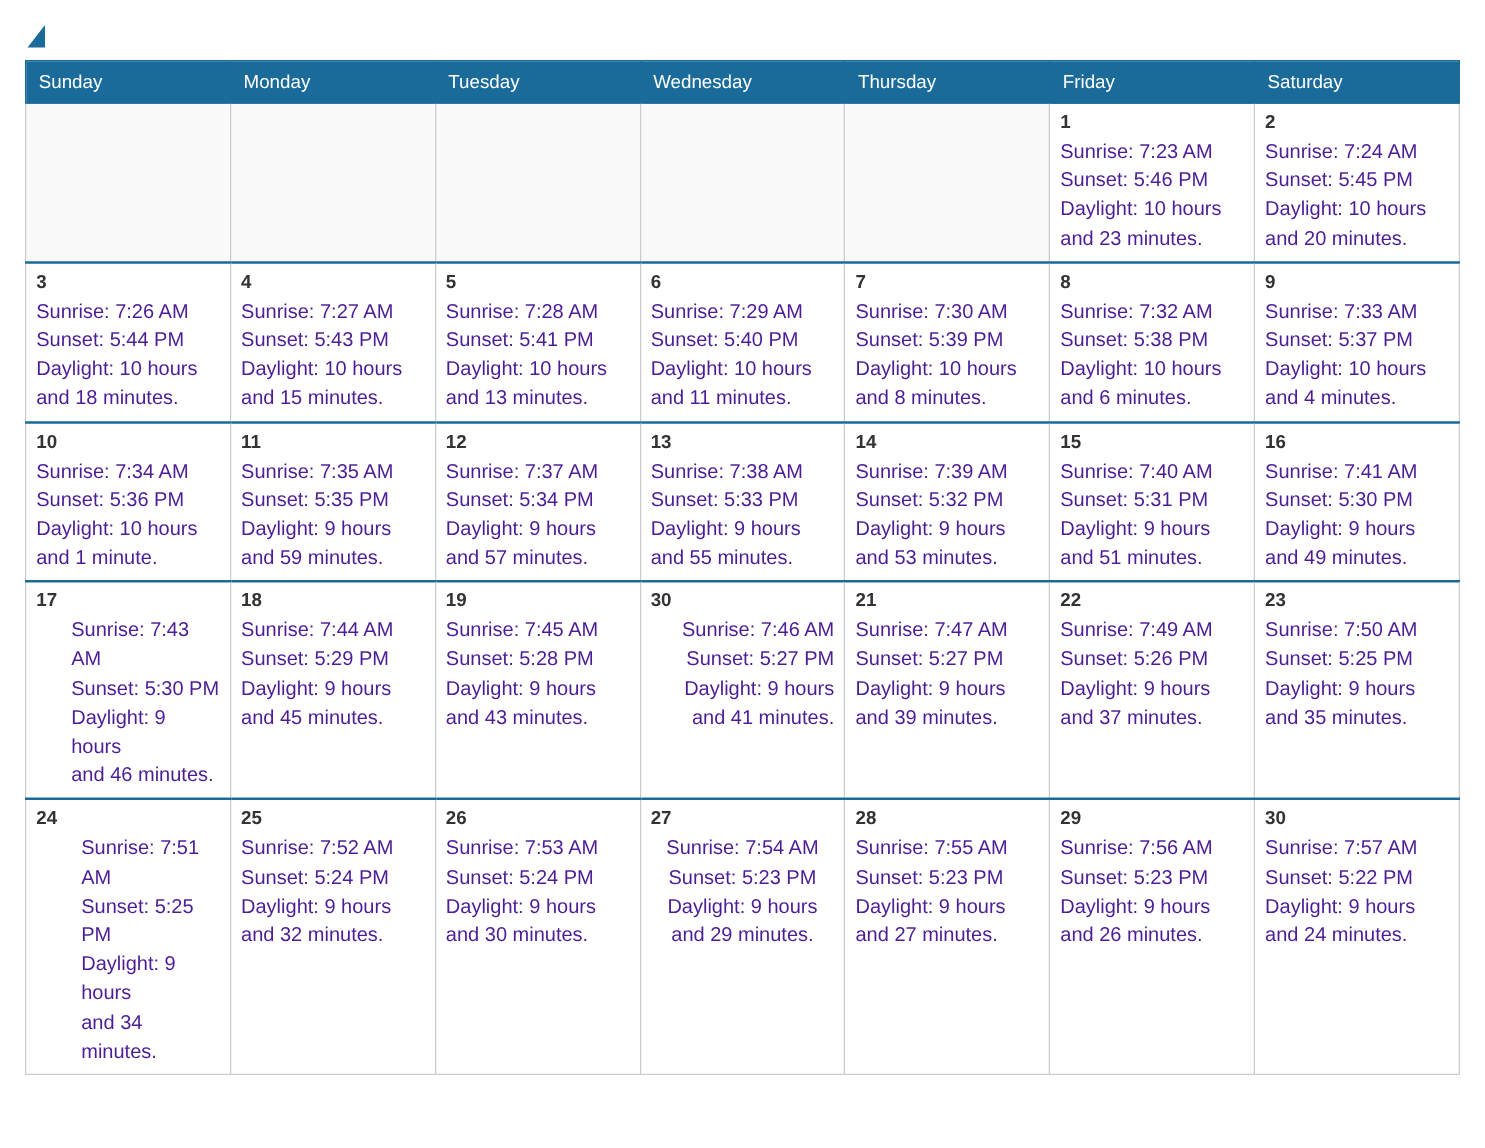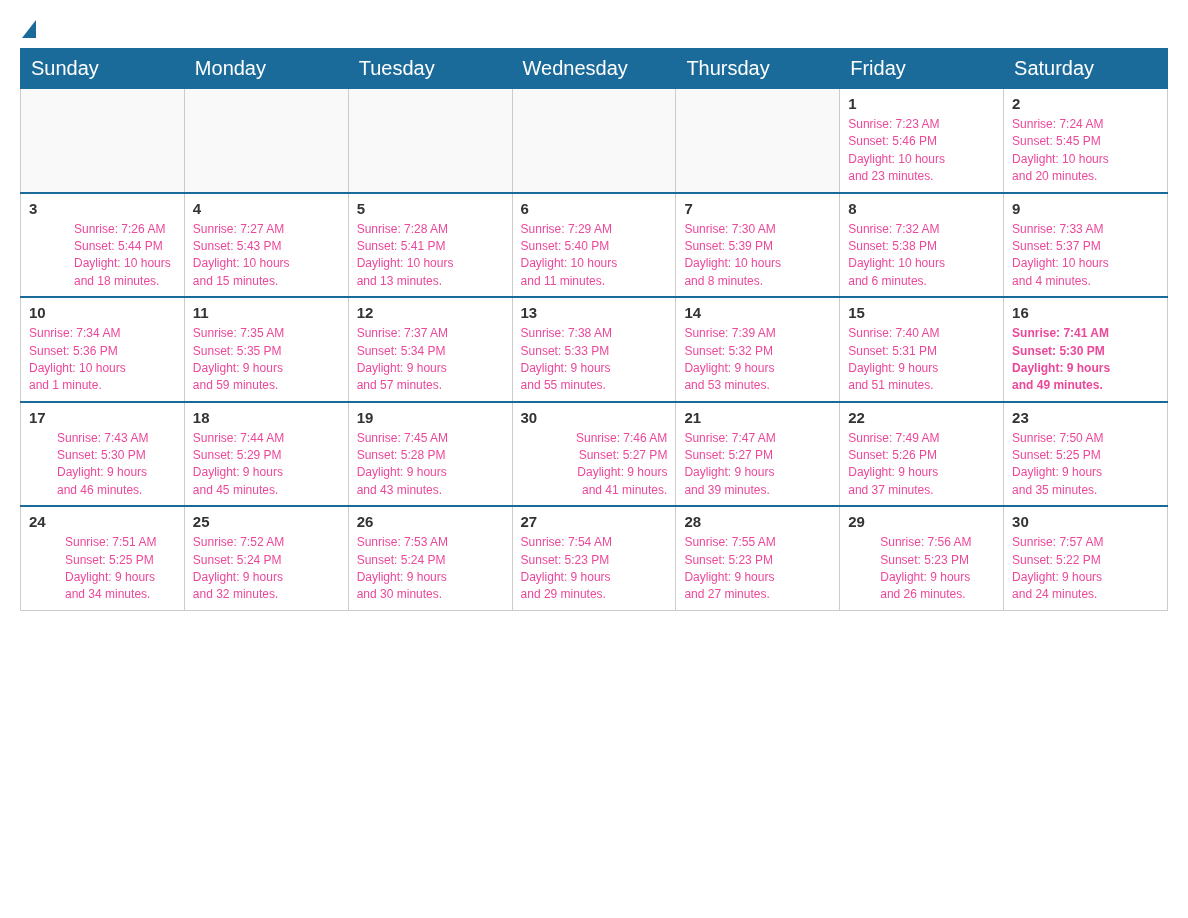--- a/index.html
+++ b/index.html
@@ -59,21 +59,21 @@
     }
     .calendar {
       width: 100%;
       border-collapse: collapse;
       margin-top: 8px;
     }
     .calendar th {
       background-color: #1a6b9a;
       color: #fff;
       padding: 8px 10px;
-      font-size: 20px;
+      font-size: 15px;
       font-weight: normal;
       text-align: left;
       border: 1px solid #1a6b9a;
     }
     .calendar td {
       border: 1px solid #ccc;
       vertical-align: top;
       padding: 6px 8px;
       width: 14.28%;
       min-height: 110px;
@@ -81,22 +81,22 @@
       color: #333;
     }
     .day-num {
       font-size: 15px;
       font-weight: bold;
       color: #333;
       display: block;
       margin-bottom: 4px;
     }
     .day-info {
-      font-size: 12px;
-      color: #ec4899;
+      font-size: 16px;
+      color: #4c1d95;
       line-height: 1.45;
     }
     .empty-cell {
       background: #f9f9f9;
     }
     .row-divider td {
       border-top: 2px solid #1a6b9a;
     }
   </style>
 </head>
@@ -146,21 +146,21 @@
           <span class="day-num">2</span>
           <div class="day-info" style="white-space: pre-line;">Sunrise: 7:24 AM
 Sunset: 5:45 PM
 Daylight: 10 hours
 and 20 minutes.</div>
         </td>
       </tr>
       <tr class="row-divider">
         <td>
           <span class="day-num">3</span>
-          <div class="day-info" style="white-space: pre-line; margin-left: 45px;">Sunrise: 7:26 AM
+          <div class="day-info" style="white-space: pre-line;">Sunrise: 7:26 AM
 Sunset: 5:44 PM
 Daylight: 10 hours
 and 18 minutes.</div>
         </td>
         <td>
           <span class="day-num">4</span>
           <div class="day-info" style="white-space: pre-line;">Sunrise: 7:27 AM
 Sunset: 5:43 PM
 Daylight: 10 hours
 and 15 minutes.</div>
@@ -239,21 +239,21 @@
         </td>
         <td>
           <span class="day-num">15</span>
           <div class="day-info" style="white-space: pre-line;">Sunrise: 7:40 AM
 Sunset: 5:31 PM
 Daylight: 9 hours
 and 51 minutes.</div>
         </td>
         <td>
           <span class="day-num">16</span>
-          <div class="day-info" style="white-space: pre-line; font-weight: bold;">Sunrise: 7:41 AM
+          <div class="day-info" style="white-space: pre-line;">Sunrise: 7:41 AM
 Sunset: 5:30 PM
 Daylight: 9 hours
 and 49 minutes.</div>
         </td>
       </tr>
       <tr class="row-divider">
         <td>
           <span class="day-num">17</span>
           <div class="day-info" style="white-space: pre-line; margin-left: 28px;">Sunrise: 7:43 AM
 Sunset: 5:30 PM
@@ -320,35 +320,35 @@
         </td>
         <td>
           <span class="day-num">26</span>
           <div class="day-info" style="white-space: pre-line;">Sunrise: 7:53 AM
 Sunset: 5:24 PM
 Daylight: 9 hours
 and 30 minutes.</div>
         </td>
         <td>
           <span class="day-num">27</span>
-          <div class="day-info" style="white-space: pre-line;">Sunrise: 7:54 AM
+          <div class="day-info" style="white-space: pre-line; text-align: center;">Sunrise: 7:54 AM
 Sunset: 5:23 PM
 Daylight: 9 hours
 and 29 minutes.</div>
         </td>
         <td>
           <span class="day-num">28</span>
           <div class="day-info" style="white-space: pre-line;">Sunrise: 7:55 AM
 Sunset: 5:23 PM
 Daylight: 9 hours
 and 27 minutes.</div>
         </td>
         <td>
           <span class="day-num">29</span>
-          <div class="day-info" style="white-space: pre-line; margin-left: 32px;">Sunrise: 7:56 AM
+          <div class="day-info" style="white-space: pre-line;">Sunrise: 7:56 AM
 Sunset: 5:23 PM
 Daylight: 9 hours
 and 26 minutes.</div>
         </td>
         <td>
           <span class="day-num">30</span>
           <div class="day-info" style="white-space: pre-line;">Sunrise: 7:57 AM
 Sunset: 5:22 PM
 Daylight: 9 hours
 and 24 minutes.</div>

